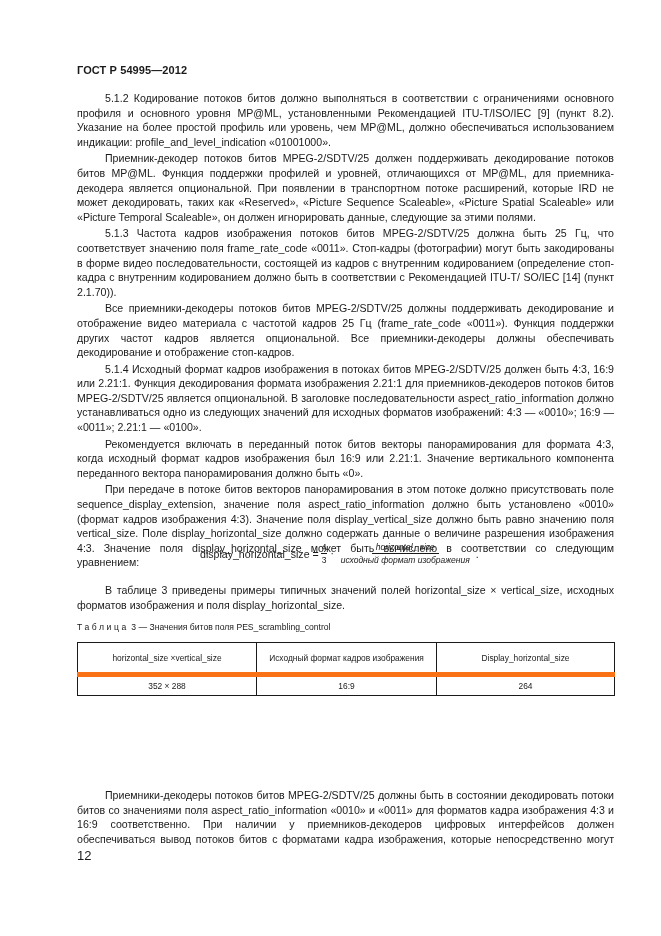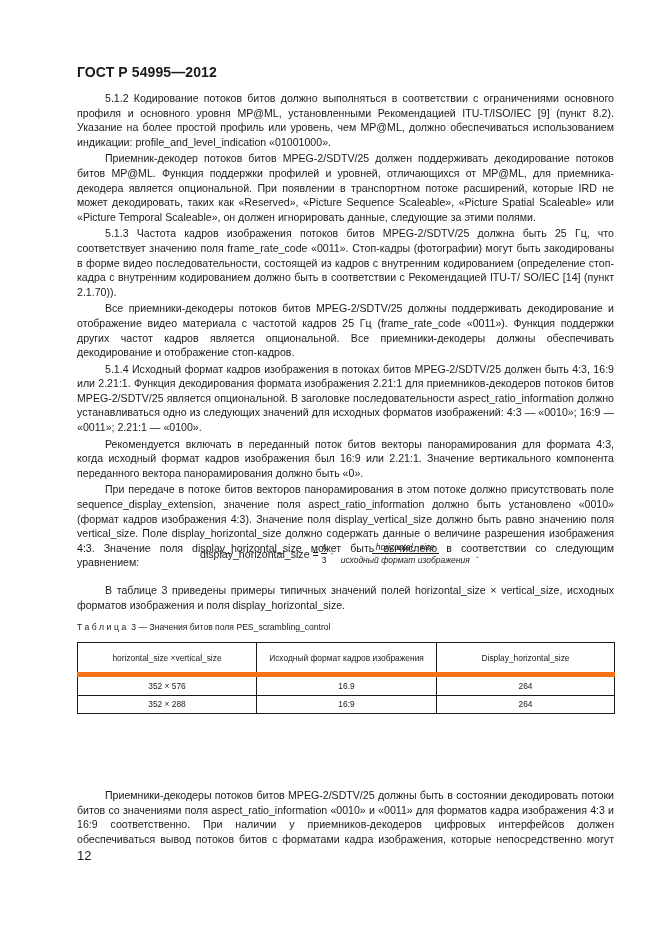--- a/index.html
+++ b/index.html
@@ -12,21 +12,21 @@
       height: 936px;
       position: relative;
       overflow: hidden;
       font-family: "Liberation Sans", sans-serif;
       color: #1a1a1a;
     }
     .page-header {
       position: absolute;
       left: 77px;
       top: 64px;
-      font-size: 14px;
+      font-size: 11px;
       font-weight: bold;
       letter-spacing: 0.1px;
     }
     .content {
       position: absolute;
       left: 77px;
       top: 91px;
       width: 537px;
       font-size: 10.6px;
       line-height: 14.6px;
@@ -169,25 +169,20 @@
 <table class="data-table">
   <thead>
     <tr>
       <th class="col1">horizontal_size ×vertical_size</th>
       <th class="col2">Исходный формат кадров изображения</th>
       <th>Display_horizontal_size</th>
     </tr>
   </thead>
   <tbody>
     <tr>
-      <td>352 × 576</td>
-      <td>16.9</td>
-      <td>264</td>
-    </tr>
-    <tr>
       <td>352 × 288</td>
       <td>16:9</td>
       <td>264</td>
     </tr>
   </tbody>
 </table>
 
 <div class="content3">
   <p>Приемники-декодеры потоков битов MPEG-2/SDTV/25 должны быть в состоянии декодировать потоки битов со значениями поля aspect_ratio_information «0010» и «0011» для форматов кадра изображения 4:3 и 16:9 соответственно. При наличии у приемников-декодеров цифровых интерфейсов должен обеспечиваться вывод потоков битов с форматами кадра изображения, которые непосредственно могут</p>
 </div>

